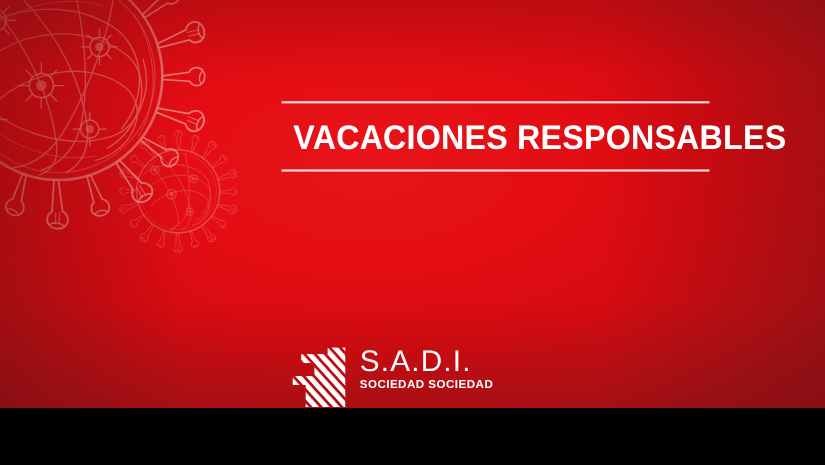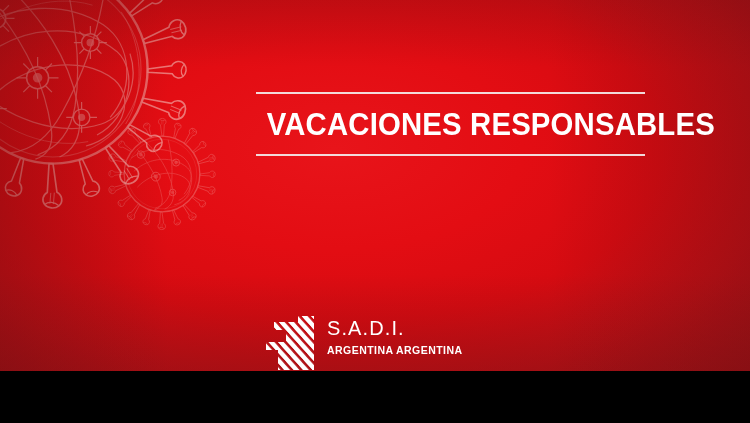--- a/index.html
+++ b/index.html
@@ -114,21 +114,21 @@
   }
   #logo-mark svg { display: block; }
   #logo-words {
     display: flex;
     flex-direction: column;
     padding-top: 2px;
   }
   #logo-acronym {
     font-family: "Liberation Sans", sans-serif;
     font-weight: normal;
-    font-size: 20px;
+    font-size: 27px;
     line-height: 26px;
     letter-spacing: 1.1px;
     color: #ffffff;
     white-space: nowrap;
   }
   .logo-sub {
     font-family: "Liberation Sans", sans-serif;
     font-weight: bold;
     font-size: 10.5px;
     line-height: 13px;
@@ -401,17 +401,17 @@
         </g>
 
         <g clip-path="url(#markClip)" opacity=".9">
           <rect x="-10" y="-10" width="74" height="78" fill="url(#diag)"></rect>
         </g>
       </svg>
     </div>
 
     <div id="logo-words">
       <div id="logo-acronym">S.A.D.I.</div>
-      <div class="logo-sub" id="logo-sub-1">ARGENTINA ARGENTINA</div>
+      <div class="logo-sub" id="logo-sub-1">SOCIEDAD SOCIEDAD</div>
     </div>
   </div>
 
 </div>
 
 </body></html>

